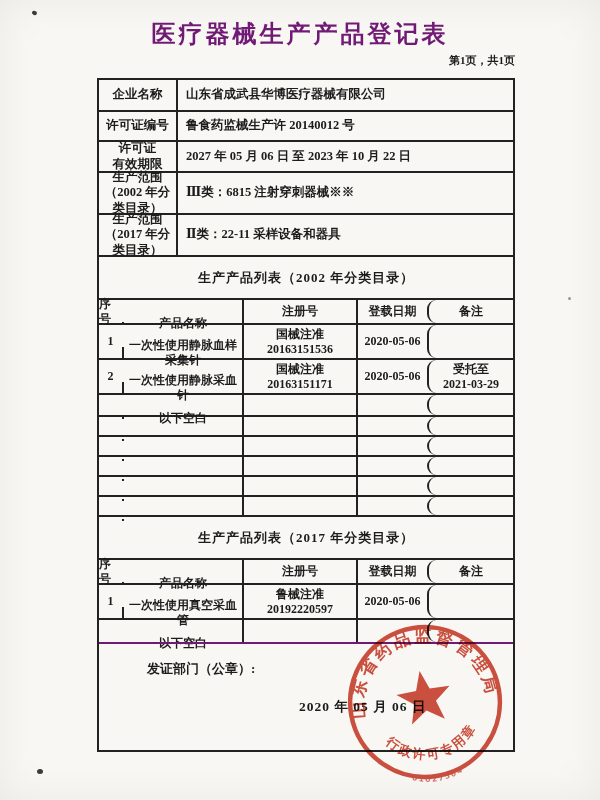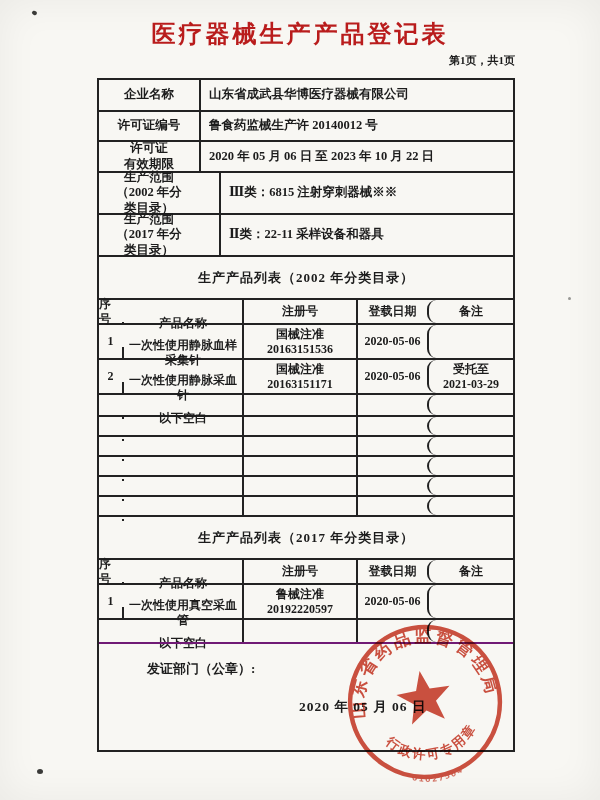--- a/index.html
+++ b/index.html
@@ -20,21 +20,21 @@
   }
   .doc-title {
     position: absolute;
     top: 18px;
     left: 0;
     width: 100%;
     text-align: center;
     font-size: 24px;
     font-weight: bold;
     letter-spacing: 3px;
-    color: #b91c1c;
+    color: #701a75;
   }
   .page-indicator {
     position: absolute;
     top: 53px;
     left: 97px;
     width: 418px;
     text-align: right;
     font-size: 11px;
     font-weight: bold;
   }
@@ -51,21 +51,21 @@
   .row:first-child { border-top: none; }
   .cell {
     display: flex;
     align-items: center;
     border-left: 2px solid #222;
     font-size: 12px;
     line-height: 1.25;
   }
   .cell:first-child { border-left: none; }
   .label-cell {
-    width: 100px;
+    width: 77px;
     justify-content: center;
     text-align: center;
     white-space: pre-line;
     font-size: 12.5px;
     padding: 2px;
   }
   .value-cell {
     flex: 1;
     padding: 2px 8px;
     font-size: 12.5px;
@@ -78,21 +78,21 @@
     border-top: 2px solid #222;
     font-size: 13px;
     font-weight: bold;
     letter-spacing: 1px;
   }
   .c-no   { width: 23px;  justify-content: center; text-align: left; }
   .c-name { width: 120px; justify-content: center; text-align: center; white-space: pre-line; padding: 1px 3px; margin-top: 22px;}
   .c-reg  { width: 114px; justify-content: center; text-align: center; white-space: pre-line; padding: 1px 2px;}
   .c-date { width: 71px;  justify-content: center; text-align: center; }
   .c-note { flex: 1;      justify-content: center; text-align: center; white-space: pre-line; border-radius: 9px; }
-  .h30 { height: 30px; } .h31 { height: 31px; } .h42 { height: 42px; gap: 20px; }
+  .h30 { height: 30px; } .h31 { height: 31px; } .h42 { height: 42px; }
   .h25 { height: 25px; } .h35 { height: 35px; } .h22 { height: 22px; }
   .h20 { height: 20px; } .h24 { height: 24px; }
   .footer-row {
     position: relative;
     height: 108px;
     border-top: 2px solid #701a75;
   }
   .issuing-label {
     position: absolute;
     left: 48px;
@@ -138,21 +138,21 @@
       <div class="cell label-cell">企业名称</div>
       <div class="cell value-cell">山东省成武县华博医疗器械有限公司</div>
     </div>
     <div class="row h30">
       <div class="cell label-cell">许可证编号</div>
       <div class="cell value-cell">鲁食药监械生产许 20140012 号</div>
     </div>
     <div class="row h31">
       <div class="cell label-cell">许可证
 有效期限</div>
-      <div class="cell value-cell">2020 年 05 月 06 日  至 2023 年 10 月 22 日</div>
+      <div class="cell value-cell">2027 年 05 月 06 日  至 2023 年 10 月 22 日</div>
     </div>
     <div class="row h42">
       <div class="cell label-cell">生产范围
 （2002 年分
 类目录）</div>
       <div class="cell value-cell">Ⅲ类：6815 注射穿刺器械※※</div>
     </div>
     <div class="row h42">
       <div class="cell label-cell">生产范围
 （2017 年分

